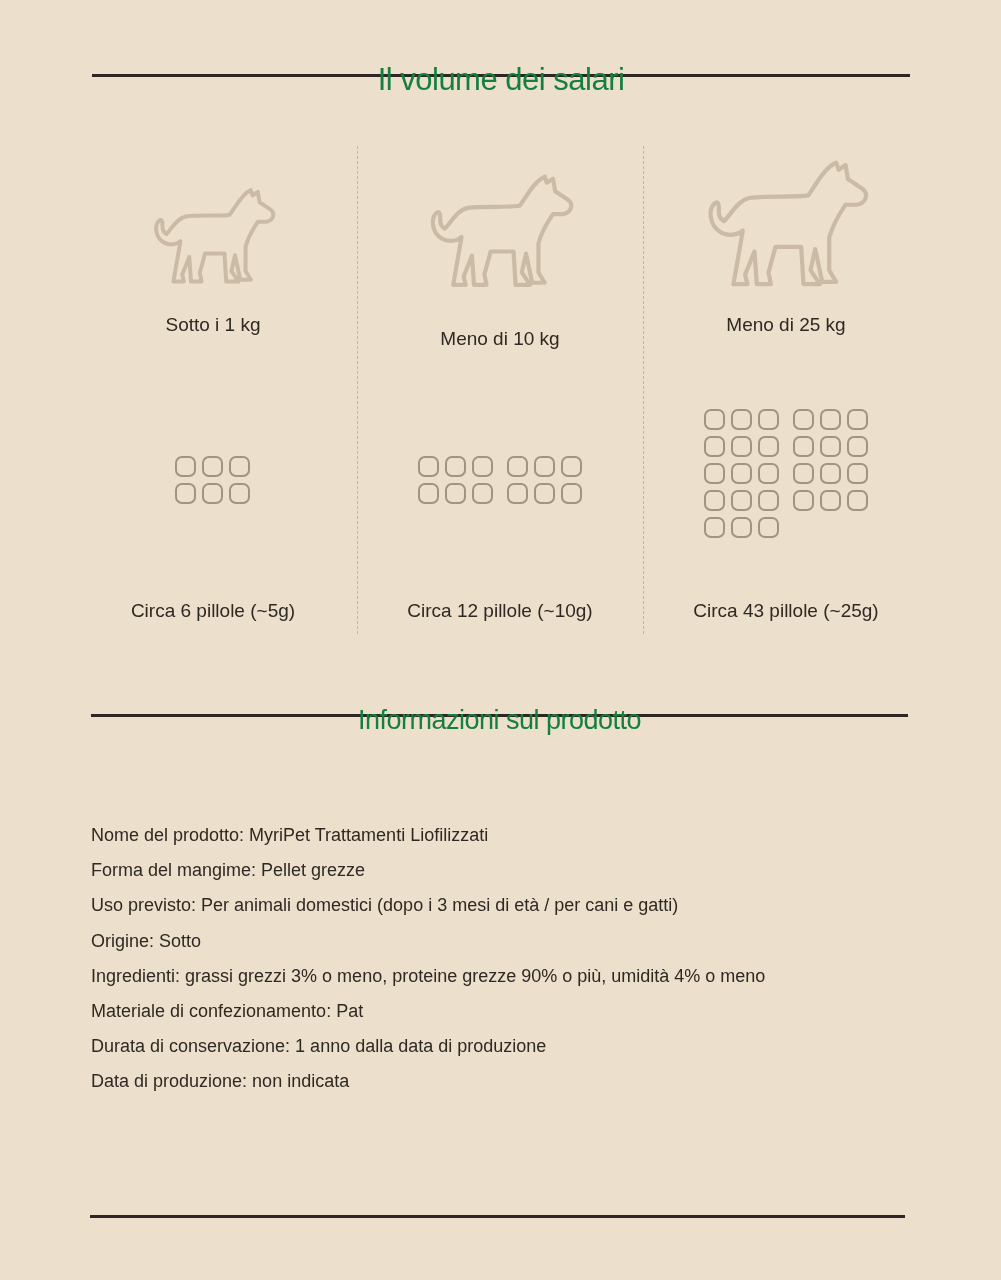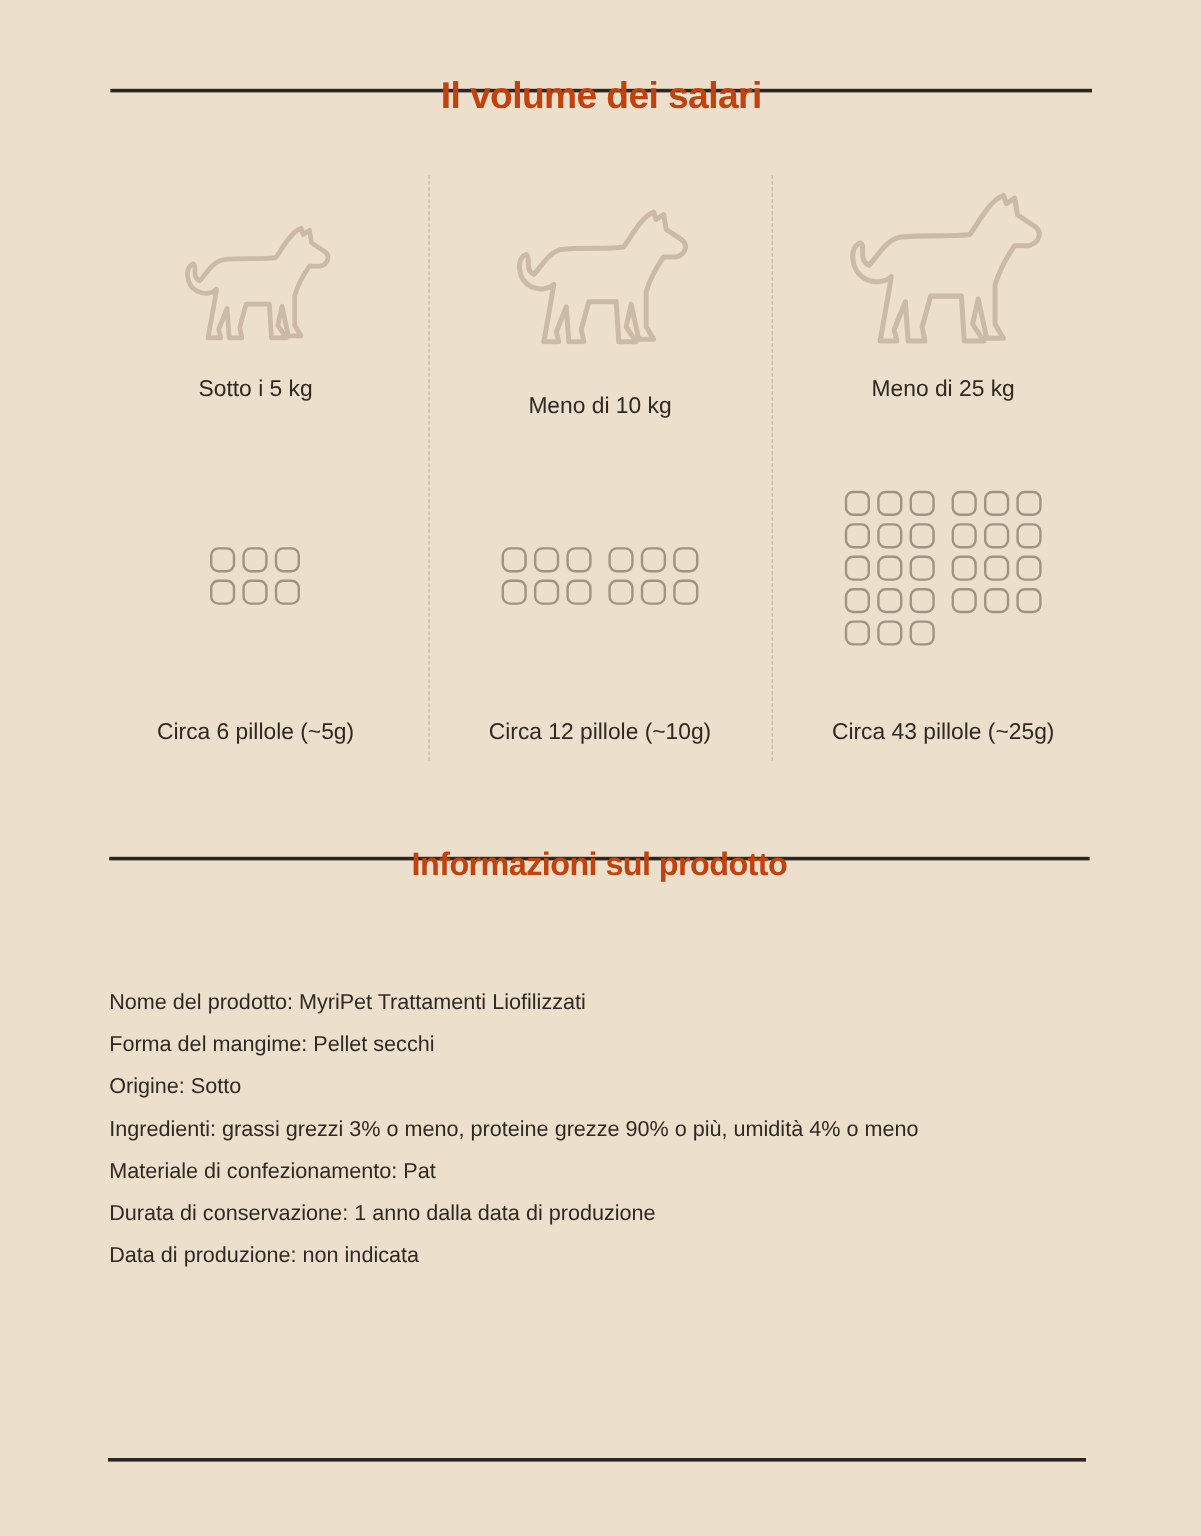--- a/index.html
+++ b/index.html
@@ -15,22 +15,22 @@
       position: absolute;
       left: 92px; width: 818px;
       display: flex; align-items: center; justify-content: center;
     }
     .section-title .rule {
       position: absolute; left: 0; right: 0;
       height: 3px; background: #2e2624;
     }
     .section-title .title-text {
       position: relative;
-      font-weight: bold;
-      color: #c2410c;
+      font-weight: normal;
+      color: #15803d;
       letter-spacing: -0.5px;
       white-space: nowrap;
     }
     #title1 { top: 58px; height: 40px; }
     #title1 .rule { top: 16px; }
     #title1 .title-text { font-size: 31px; top: 2px; }
     #title2 { top: 700px; height: 36px; left: 91px; width: 817px; }
     #title2 .rule { top: 14px; }
     #title2 .title-text { font-size: 27px; top: 2px; }
 
@@ -90,21 +90,21 @@
 
 <div class="divider-v" style="left:357px;"></div>
 <div class="divider-v" style="left:643px;"></div>
 
 <div class="col" style="left:70px;">
   <div class="dog" style="top:36px;">
     <svg width="132" height="110" viewBox="0 0 150 125" fill="none" stroke="#cbbba6" stroke-width="4.5" stroke-linejoin="round" stroke-linecap="round">
       <path d="M16 50 C8 52 8 70 20 76 C26 79 34 78 38 74 L36 86 L30 120 L42 120 L40 112 L48 92 L50 120 L62 120 L60 110 L66 88 L88 88 L90 120 L104 120 L96 108 L100 90 L106 118 L118 118 L112 108 L112 80 C116 66 122 58 126 52 L136 52 C144 50 146 42 140 38 L128 30 L126 18 L120 22 L118 16 C108 20 100 36 94 44 C80 46 60 44 44 46 C34 48 28 60 22 66 C14 62 20 52 16 50 Z"></path>
     </svg>
   </div>
-  <div class="label" style="top:174px;">Sotto i 5 kg</div>
+  <div class="label" style="top:174px;">Sotto i 1 kg</div>
   <div class="pills" style="top:316px;">
     <div class="pill-grid three">
       <div class="pill"></div>
         <div class="pill"></div>
         <div class="pill"></div>
       <div class="pill"></div>
         <div class="pill"></div>
         <div class="pill"></div>
     </div>
   </div>
@@ -178,21 +178,22 @@
   <div class="label" style="top:460px;">Circa 43 pillole (~25g)</div>
 </div>
 
 <div class="section-title" id="title2">
   <div class="rule"></div>
   <div class="title-text">Informazioni sul prodotto</div>
 </div>
 
 <div class="info">
   <div class="row">Nome del prodotto: MyriPet Trattamenti Liofilizzati</div>
-  <div class="row">Forma del mangime: Pellet secchi</div>
+  <div class="row">Forma del mangime: Pellet grezze</div>
+  <div class="row">Uso previsto: Per animali domestici (dopo i 3 mesi di età / per cani e gatti)</div>
   <div class="row">Origine: Sotto</div>
   <div class="row">Ingredienti: grassi grezzi 3% o meno, proteine grezze 90% o più, umidità 4% o meno</div>
   <div class="row">Materiale di confezionamento: Pat</div>
   <div class="row">Durata di conservazione: 1 anno dalla data di produzione</div>
   <div class="row">Data di produzione: non indicata</div>
 </div>
 
 <div class="bottom-rule"></div>
 
 </body></html>

